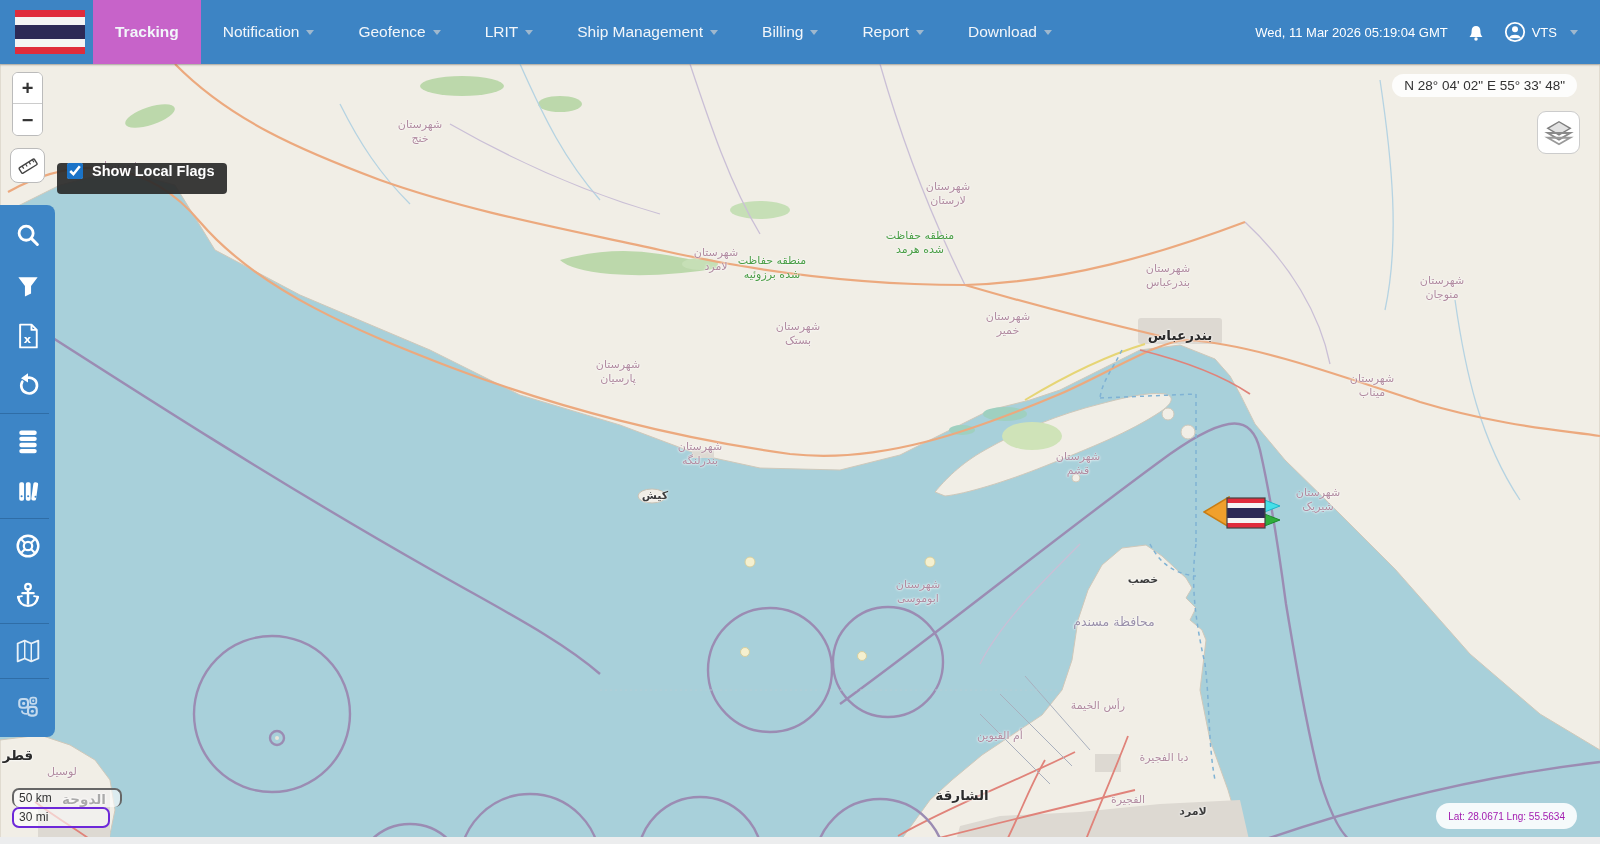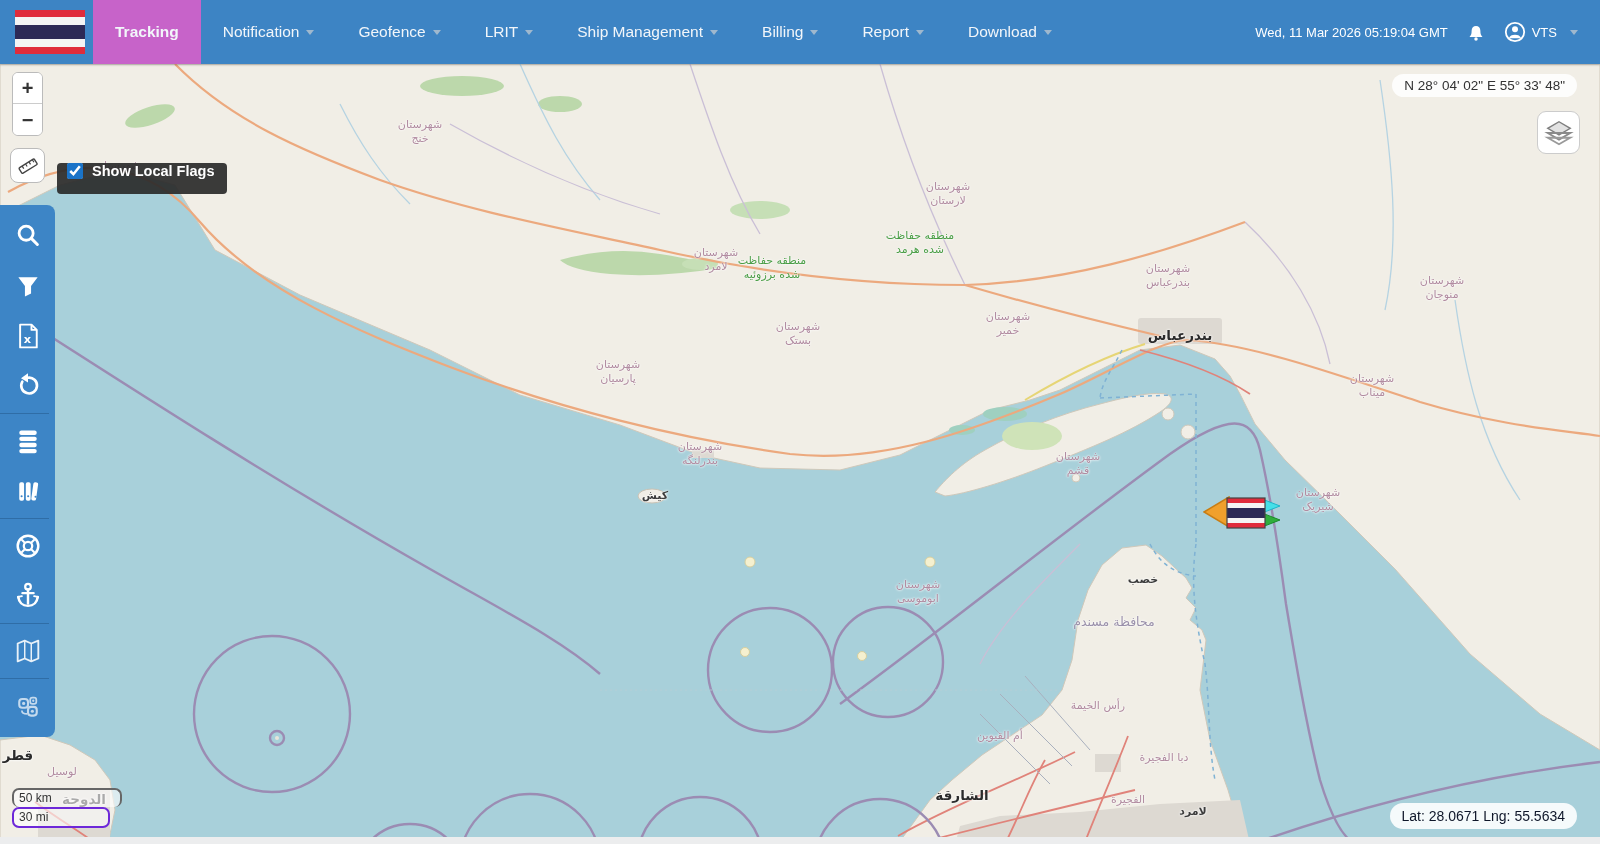--- a/index.html
+++ b/index.html
@@ -40,21 +40,21 @@
   .flag-tip { position:absolute; left:57px; top:99px; height:31px; background:rgba(42,42,42,.92); border-radius:4px; display:flex; align-items:flex-start; gap:9px; padding:0 13px 0 10px; z-index:9; }
   .flag-tip input { width:16px; height:16px; accent-color:#1a73c8; cursor:pointer; }
   .flag-tip span { color:#fff; font-size:14.5px; font-weight:bold; }
 
   .sidebar { position:absolute; left:0; top:141px; width:55px; background:#3d85c6; border-radius:0 8px 8px 0; z-index:8; padding:6px 0; }
   .tool { width:55px; height:50px; display:flex; align-items:center; justify-content:center; background:none; border:none; cursor:pointer; }
   .sb-div { height:1px; background:#2f6da6; margin:2px 6px 2px 0; }
 
   .layers-btn { position:absolute; right:20px; top:47px; width:43px; height:43px; background:#fff; border:1px solid #ccc; border-radius:9px; z-index:8; cursor:pointer; display:flex; align-items:center; justify-content:center; }
   .coord-pill { position:absolute; right:23px; top:10px; height:23px; background:rgba(255,255,255,.85); border-radius:12px; padding:0 12px; display:flex; align-items:center; font-size:13.5px; color:#333; z-index:8; }
-  .latlng-pill { position:absolute; right:23px; bottom:15px; height:26px; background:rgba(255,255,255,.88); border-radius:13px; padding:1px 12px; display:flex; align-items:center; font-size:14px; color:#0f172a; z-index:8; }
+  .latlng-pill { position:absolute; right:23px; bottom:15px; height:26px; background:rgba(255,255,255,.88); border-radius:13px; padding:1px 12px; display:flex; align-items:center; font-size:10px; color:#a21caf; z-index:8; }
 
   .scale { position:absolute; left:12px; bottom:16px; z-index:6; font-size:12px; color:#333; }
   .scale .bar { background:rgba(255,255,255,.6); padding:0 5px; line-height:17px;border-radius:7px; }
   .scale .km { width:110px; border:2px solid #666; border-bottom:none; }
   .scale .mi { width:98px; border:2px solid #6d28d9; }
 </style>
 </head>
 <body>
 
 <div class="app">

